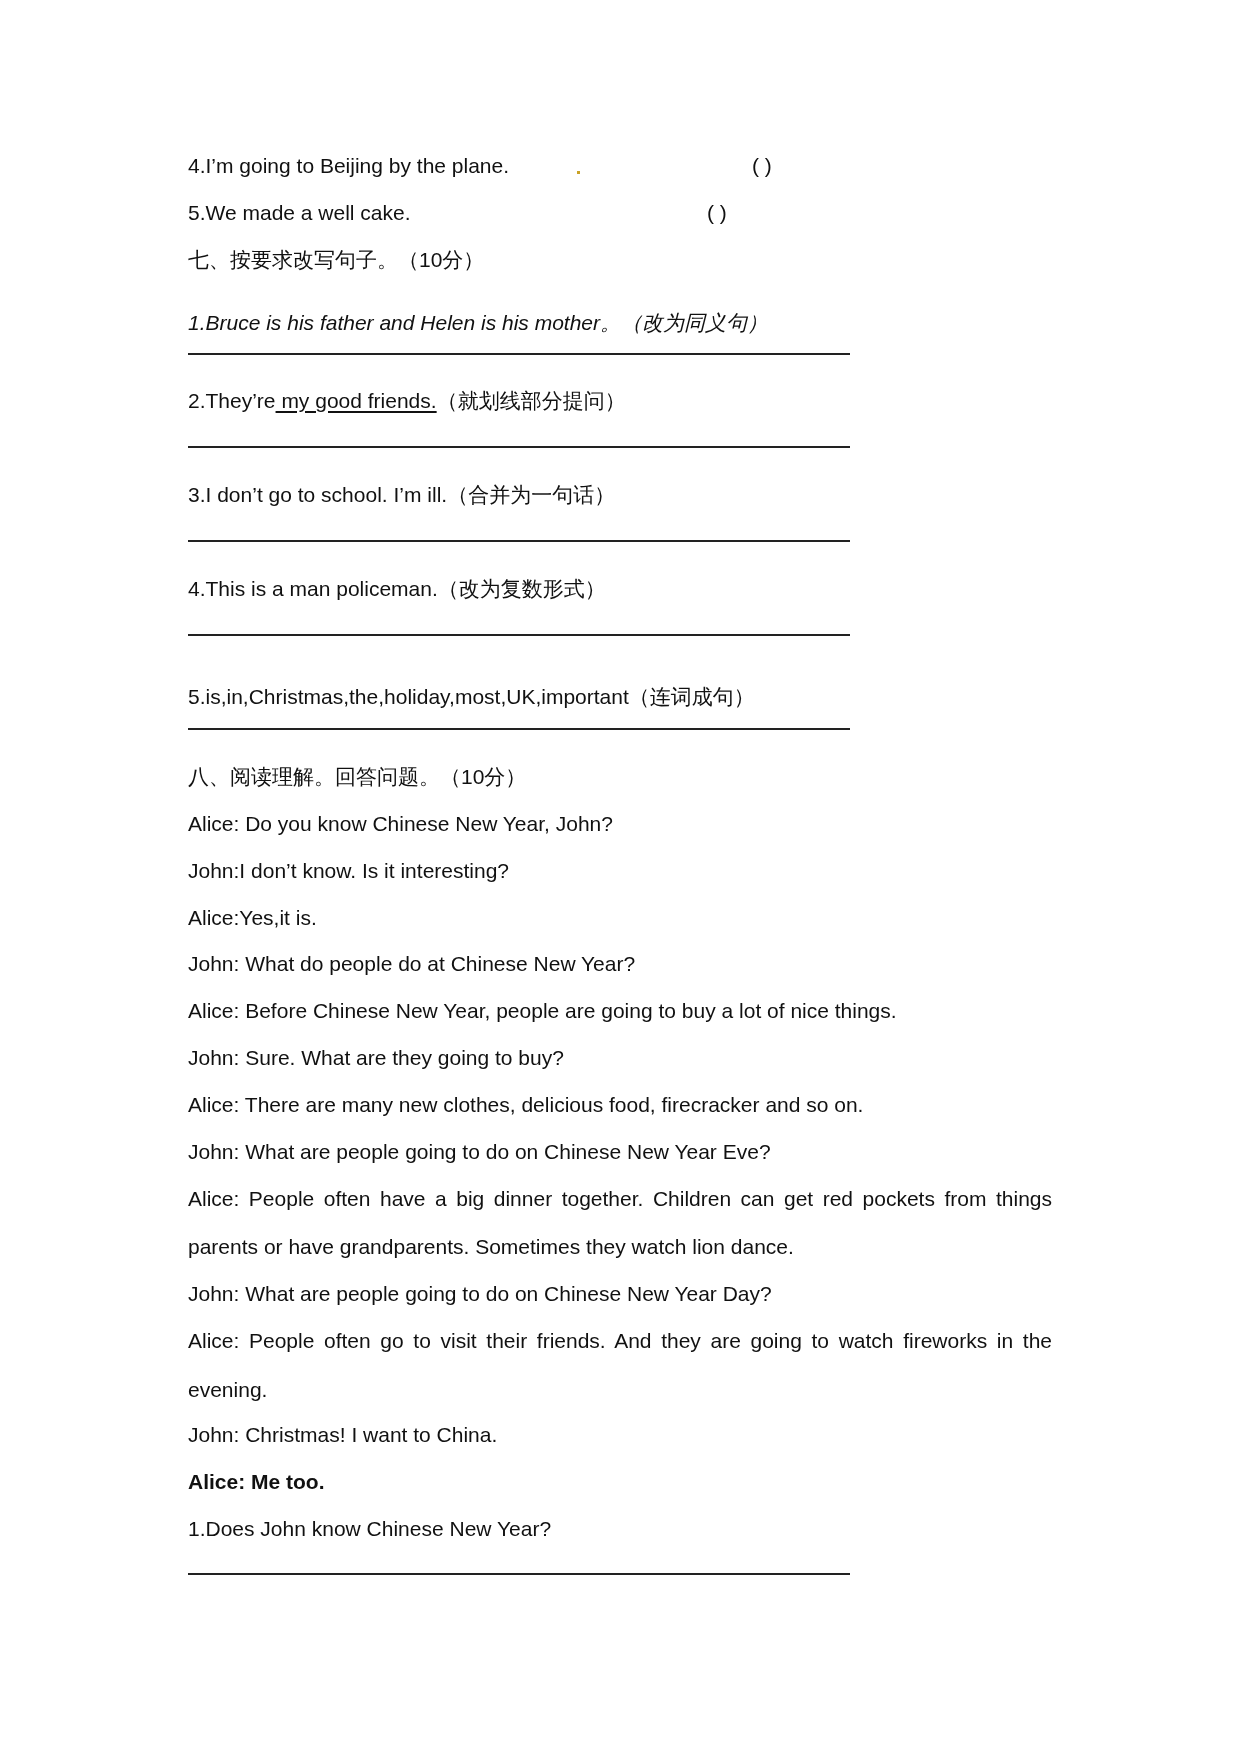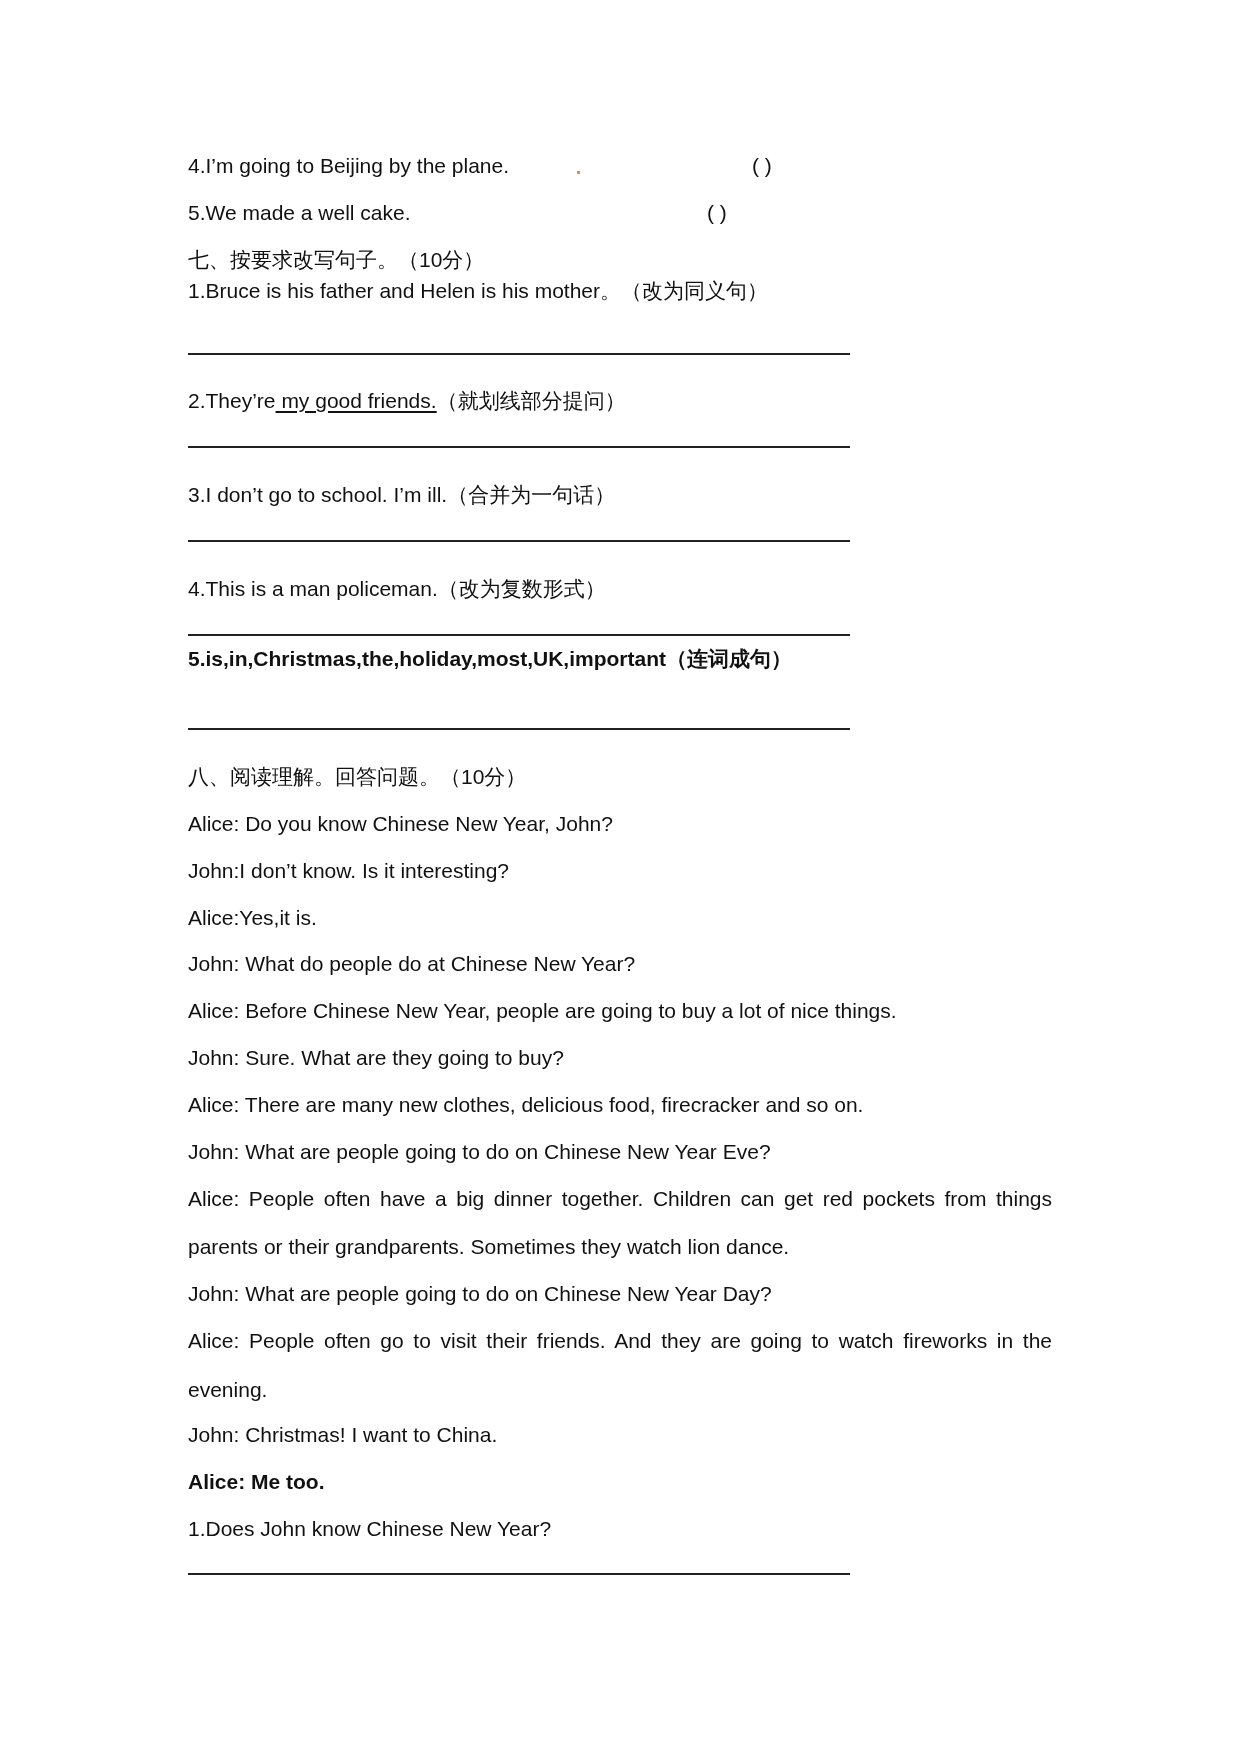--- a/index.html
+++ b/index.html
@@ -17,49 +17,49 @@
 
 <div class="line" style="top:153px;">4.I’m going to Beijing by the plane.</div>
 <div class="dot" style="left:577px;top:171px;"></div>
 <div class="paren" style="left:752px;top:153px;">(    )</div>
 
 <div class="line" style="top:200px;">5.We made a well cake.</div>
 <div class="paren" style="left:707px;top:200px;">(    )</div>
 
 <div class="line" style="top:247px;">七、按要求改写句子。（10分）</div>
 
-<div class="line" style="top:278px;">1.Bruce is his father and Helen is his mother。（改为同义句）</div>
+<div class="line" style="top:310px;font-style:italic;">1.Bruce is his father and Helen is his mother。（改为同义句）</div>
 <div class="blank" style="top:353px;"></div>
 
 <div class="line" style="top:388px;">
   <span>2.They’re</span><span class="u"> my good friends.</span><span>（就划线部分提问）</span>
 </div>
 <div class="blank" style="top:446px;"></div>
 
 <div class="line" style="top:482px;">3.I don’t go to school. I’m ill.（合并为一句话）</div>
 <div class="blank" style="top:540px;"></div>
 
 <div class="line" style="top:576px;">4.This is a man policeman.（改为复数形式）</div>
 <div class="blank" style="top:634px;"></div>
 
-<div class="line" style="top:646px;font-weight:bold;">5.is,in,Christmas,the,holiday,most,UK,important（连词成句）</div>
+<div class="line" style="top:684px;">5.is,in,Christmas,the,holiday,most,UK,important（连词成句）</div>
 <div class="blank" style="top:728px;"></div>
 
 <div class="line" style="top:764px;">八、阅读理解。回答问题。（10分）</div>
 
 <div class="line" style="top:811px;">Alice: Do you know Chinese New Year, John?</div>
 <div class="line" style="top:858px;">John:I don’t know. Is it interesting?</div>
 <div class="line" style="top:905px;">Alice:Yes,it is.</div>
 <div class="line" style="top:951px;">John: What do people do at Chinese New Year?</div>
 <div class="line" style="top:998px;">Alice: Before Chinese New Year, people are going to buy a lot of nice things.</div>
 <div class="line" style="top:1045px;">John: Sure. What are they going to buy?</div>
 <div class="line" style="top:1092px;">Alice: There are many new clothes, delicious food, firecracker and so on.</div>
 <div class="line" style="top:1139px;">John: What are people going to do on Chinese New Year Eve?</div>
 <div class="line just" style="top:1186px;">Alice: People often have a big dinner together. Children can get red pockets from things</div>
-<div class="line" style="top:1234px;">parents or their grandparents. Sometimes they watch lion dance.</div>
+<div class="line" style="top:1234px;">parents or have grandparents. Sometimes they watch lion dance.</div>
 <div class="line" style="top:1281px;">John: What are people going to do on Chinese New Year Day?</div>
 <div class="line just" style="top:1328px;">Alice: People often go to visit their friends. And they are going to watch fireworks in the</div>
 <div class="line" style="top:1377px;">evening.</div>
 <div class="line" style="top:1422px;">John: Christmas! I want to China.</div>
 <div class="line" style="top:1469px;font-weight:bold;">Alice: Me too.</div>
 
 <div class="line" style="top:1516px;">1.Does John know Chinese New Year?</div>
 <div class="blank" style="top:1573px;"></div>
 
 </body></html>

